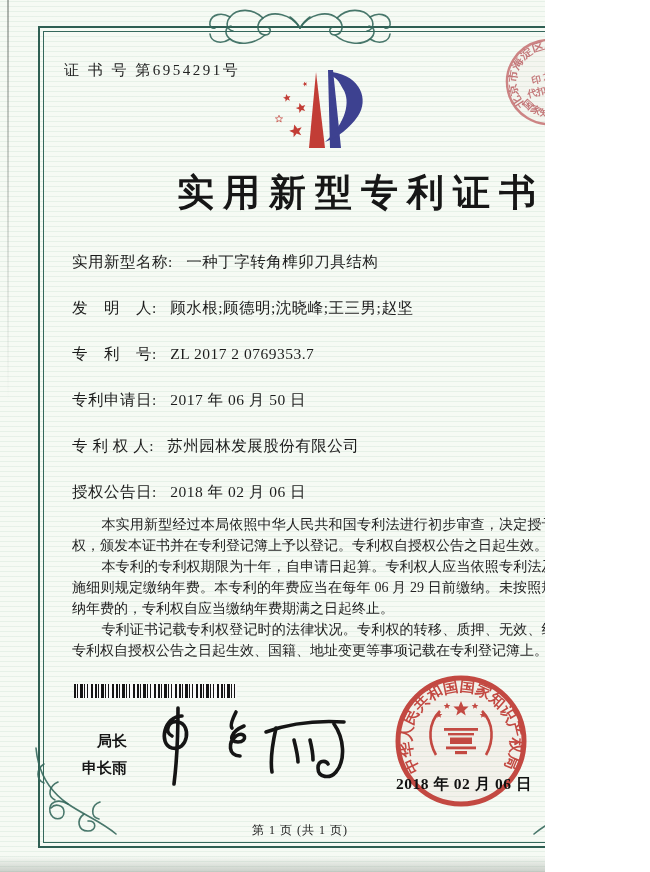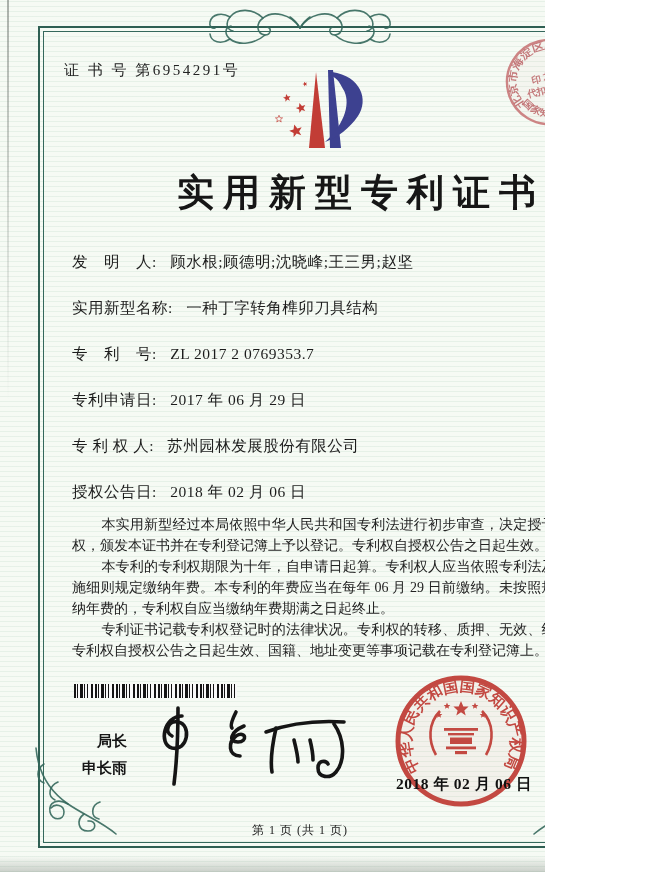--- a/index.html
+++ b/index.html
@@ -131,34 +131,34 @@
       <textPath href="#taxBot" textLength="74" lengthAdjust="spacingAndGlyphs">国家知识产权局</textPath>
     </text>
     <text x="0" y="-2" text-anchor="middle" font-size="9.5" fill="#b8585c" font-weight="600">印 花 税</text>
     <text x="0" y="10" text-anchor="middle" font-size="9.5" fill="#b8585c" font-weight="600">代扣专用章</text>
   </svg>
 
   <div class="cert-title">实用新型专利证书</div>
 
   <div class="fields">
     <div class="field-row">
+      <span class="field-label">实用新型名称:</span>
+      <span class="field-value">一种丁字转角榫卯刀具结构</span>
+    </div>
+    <div class="field-row">
       <span class="field-label">发　明　人:</span>
       <span class="field-value">顾水根;顾德明;沈晓峰;王三男;赵坚</span>
     </div>
     <div class="field-row">
-      <span class="field-label">实用新型名称:</span>
-      <span class="field-value">一种丁字转角榫卯刀具结构</span>
-    </div>
-    <div class="field-row">
       <span class="field-label">专　利　号:</span>
       <span class="field-value">ZL 2017 2 0769353.7</span>
     </div>
     <div class="field-row">
       <span class="field-label">专利申请日:</span>
-      <span class="field-value">2017 年 06 月 29 日</span>
+      <span class="field-value">2017 年 06 月 50 日</span>
     </div>
     <div class="field-row">
       <span class="field-label">专 利 权 人:</span>
       <span class="field-value">苏州园林发展股份有限公司</span>
     </div>
     <div class="field-row">
       <span class="field-label">授权公告日:</span>
       <span class="field-value">2018 年 02 月 06 日</span>
     </div>
   </div>

